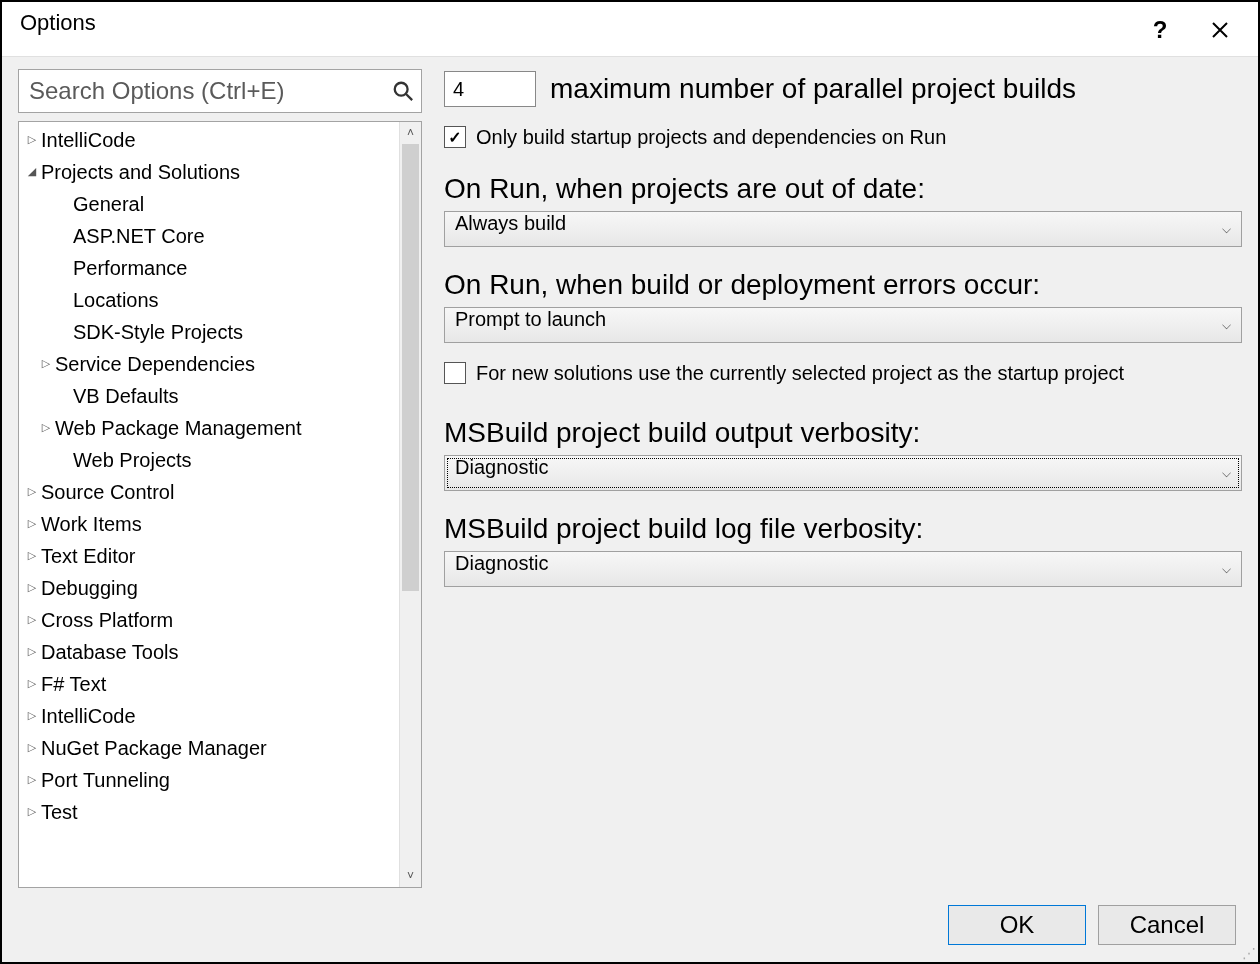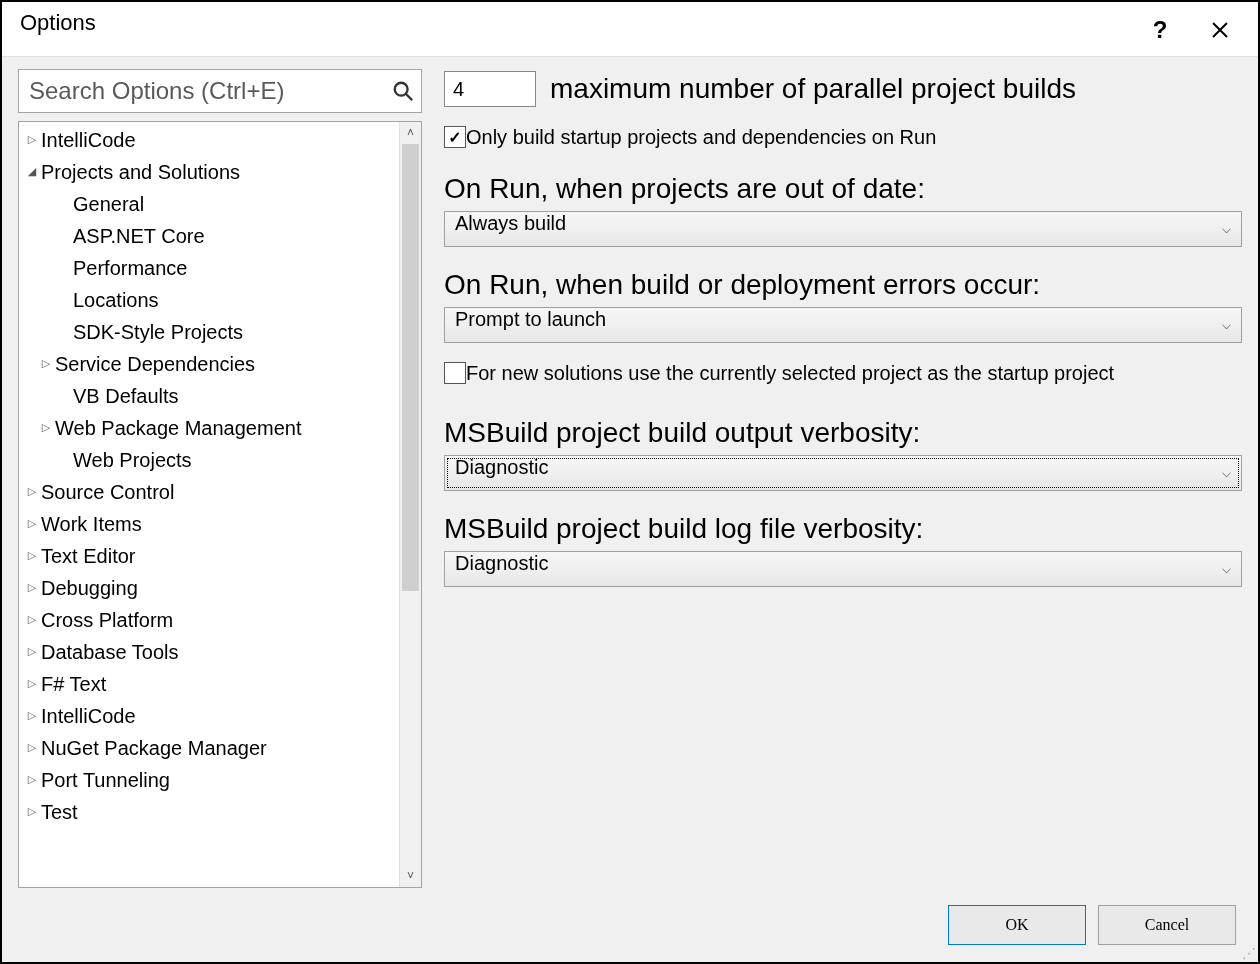--- a/index.html
+++ b/index.html
@@ -134,20 +134,21 @@
       background: #fff;
       font-family: inherit;
       font-size: 20px;
       padding: 2px 8px;
     }
     .lbl { font-size: 28px; }
 
     .checkbox-row {
       display: flex;
       align-items: flex-start;
+      gap: 10px;
     }
     .checkbox {
       width: 22px; height: 22px;
       border: 1px solid #555;
       background: #fff;
       display: inline-flex;
       align-items: center;
       justify-content: center;
       font-size: 16px;
       flex-shrink: 0;
@@ -184,22 +185,22 @@
       justify-content: flex-end;
       align-items: center;
       padding: 0 22px;
       gap: 12px;
     }
     .btn {
       width: 138px;
       height: 40px;
       border: 1px solid #a0a0a0;
       background: #e9e9e9;
-      font-family: Liberation Serif, serif;
-      font-size: 16px;
+      font-family: Liberation Sans, sans-serif;
+      font-size: 24px;
       display: inline-flex;
       align-items: center;
       justify-content: center;
     }
     .btn.primary { border-color: #0078d7; }
 
     .resize-grip {
       position: absolute;
       right: 4px; bottom: 4px;
       width: 14px; height: 14px;

